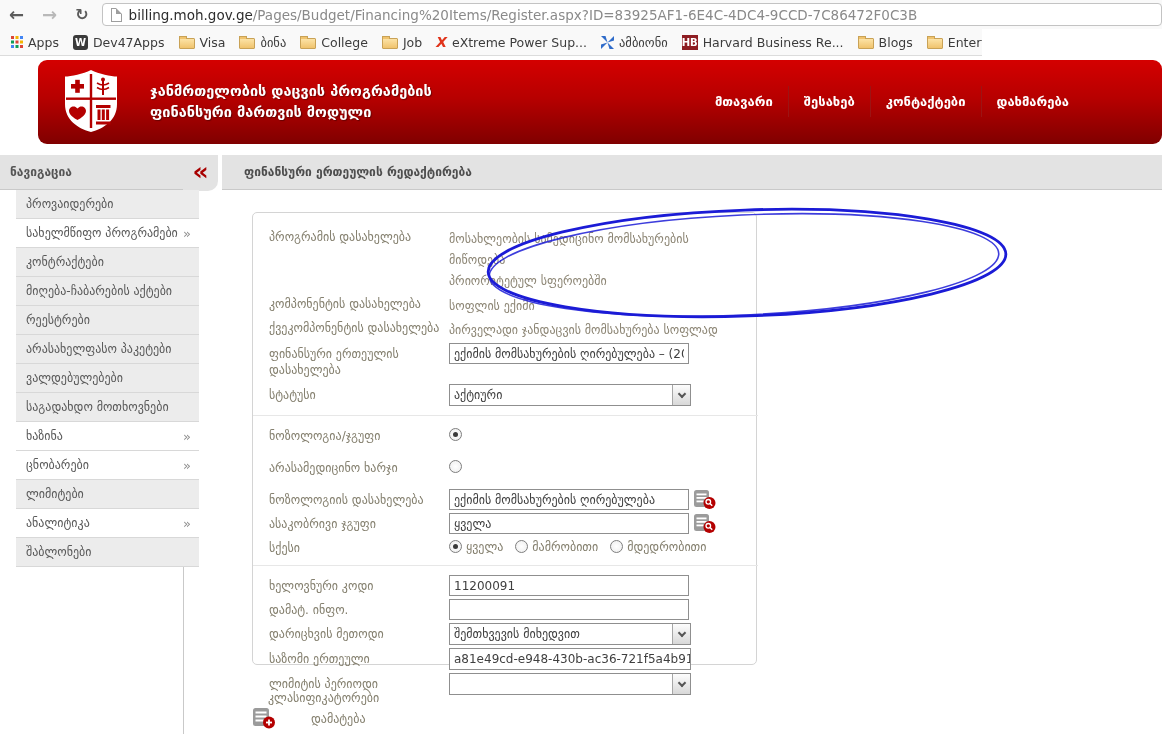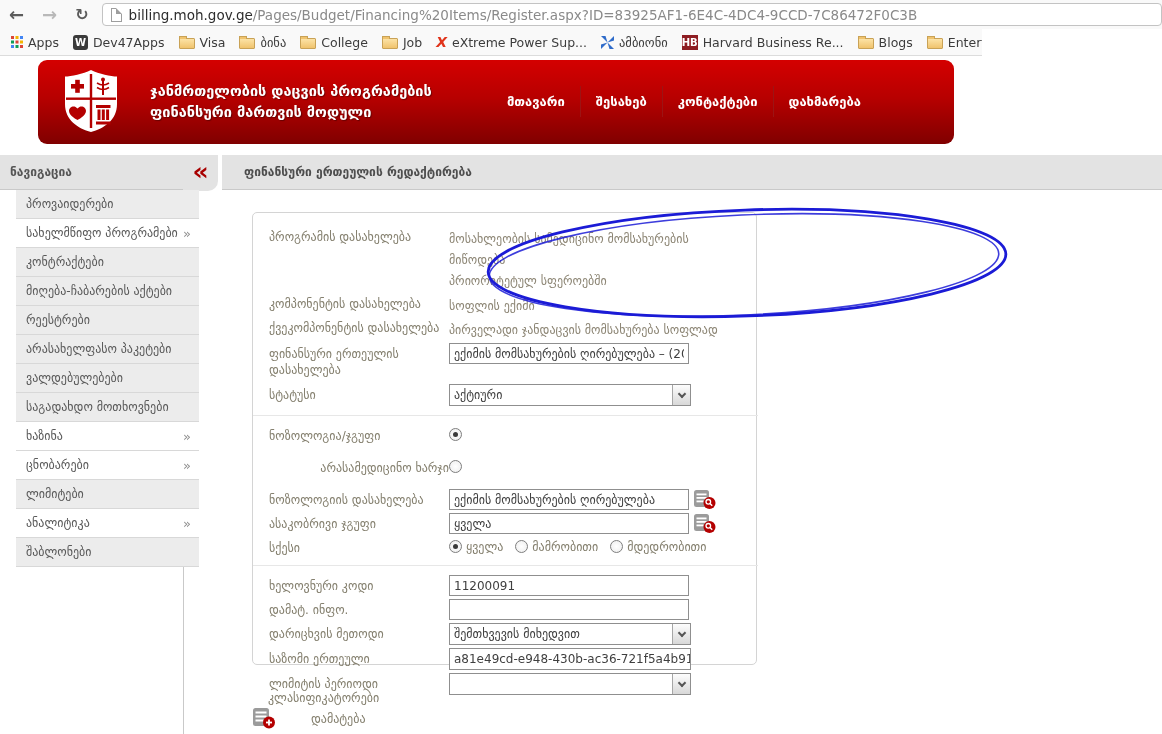--- a/index.html
+++ b/index.html
@@ -32,21 +32,21 @@
             border:1px solid #c9a256; border-radius:1px; position:relative; margin-top:2px; flex:none;}
   .folder::before { content:""; position:absolute; top:-3px; left:-1px; width:6px; height:2px;
             background:#f0c36d; border:1px solid #c9a256; border-bottom:none; }
   .wp-ico { width:15px; height:15px; border-radius:3px; background:#3b3b3b; color:#fff;
             font-size:10px; font-weight:bold; text-align:center; line-height:15px; flex:none;}
   .x-ico { color:#e0331a; font-weight:bold; font-size:14px; font-style:italic; flex:none;}
   .hbr-ico { width:16px; height:15px; background:#8e1d22; color:#fff; font-size:10px;
              font-weight:bold; text-align:center; line-height:15px; flex:none;}
 
   
-  .hdr { position:absolute; left:38px; top:60px; width:916px; height:84px;
+  .hdr { position:absolute; left:38px; top:60px; width:1124px; height:84px;
          border-radius:9px;
          background:linear-gradient(180deg,#d40000 0%, #b70000 45%, #800000 100%); }
   .logo { position:absolute; left:24px; top:9px; }
   .hdr-title { position:absolute; left:112px; top:21px; color:#fff; font-weight:bold;
                font-size:14.5px; line-height:21px; text-shadow:1px 1px 1px rgba(60,0,0,.55); }
   .hdr-nav { position:absolute; right:78px; top:26px; display:flex; }
   .hdr-nav .nav-item { color:#fff; font-weight:bold; font-size:13px; padding:8px 15px;
                cursor:pointer; border-left:1px solid #9c1414; }
   .hdr-nav .nav-item:first-child { border-left:none; }
 
@@ -307,21 +307,21 @@
 
   <div class="hr"></div>
 
   <div class="frow" style="margin-bottom:13px;">
     <div class="flabel">ნოზოლოგია/ჯგუფი</div>
     <div class="ctrl-flex">
         <span class="radio on"></span>
       </div>
   </div>
 
-  <div class="frow" style="margin-bottom:13px;text-align:right;">
+  <div class="frow" style="margin-bottom:13px;">
     <div class="flabel">არასამედიცინო ხარჯი</div>
     <div class="ctrl-flex">
         <span class="radio"></span>
       </div>
   </div>
 
   <div class="frow">
     <div class="flabel">ნოზოლოგიის დასახელება</div>
     <div class="ctrl-flex">
       <input class="inp" value="ექიმის მომსახურების ღირებულება" style="">

